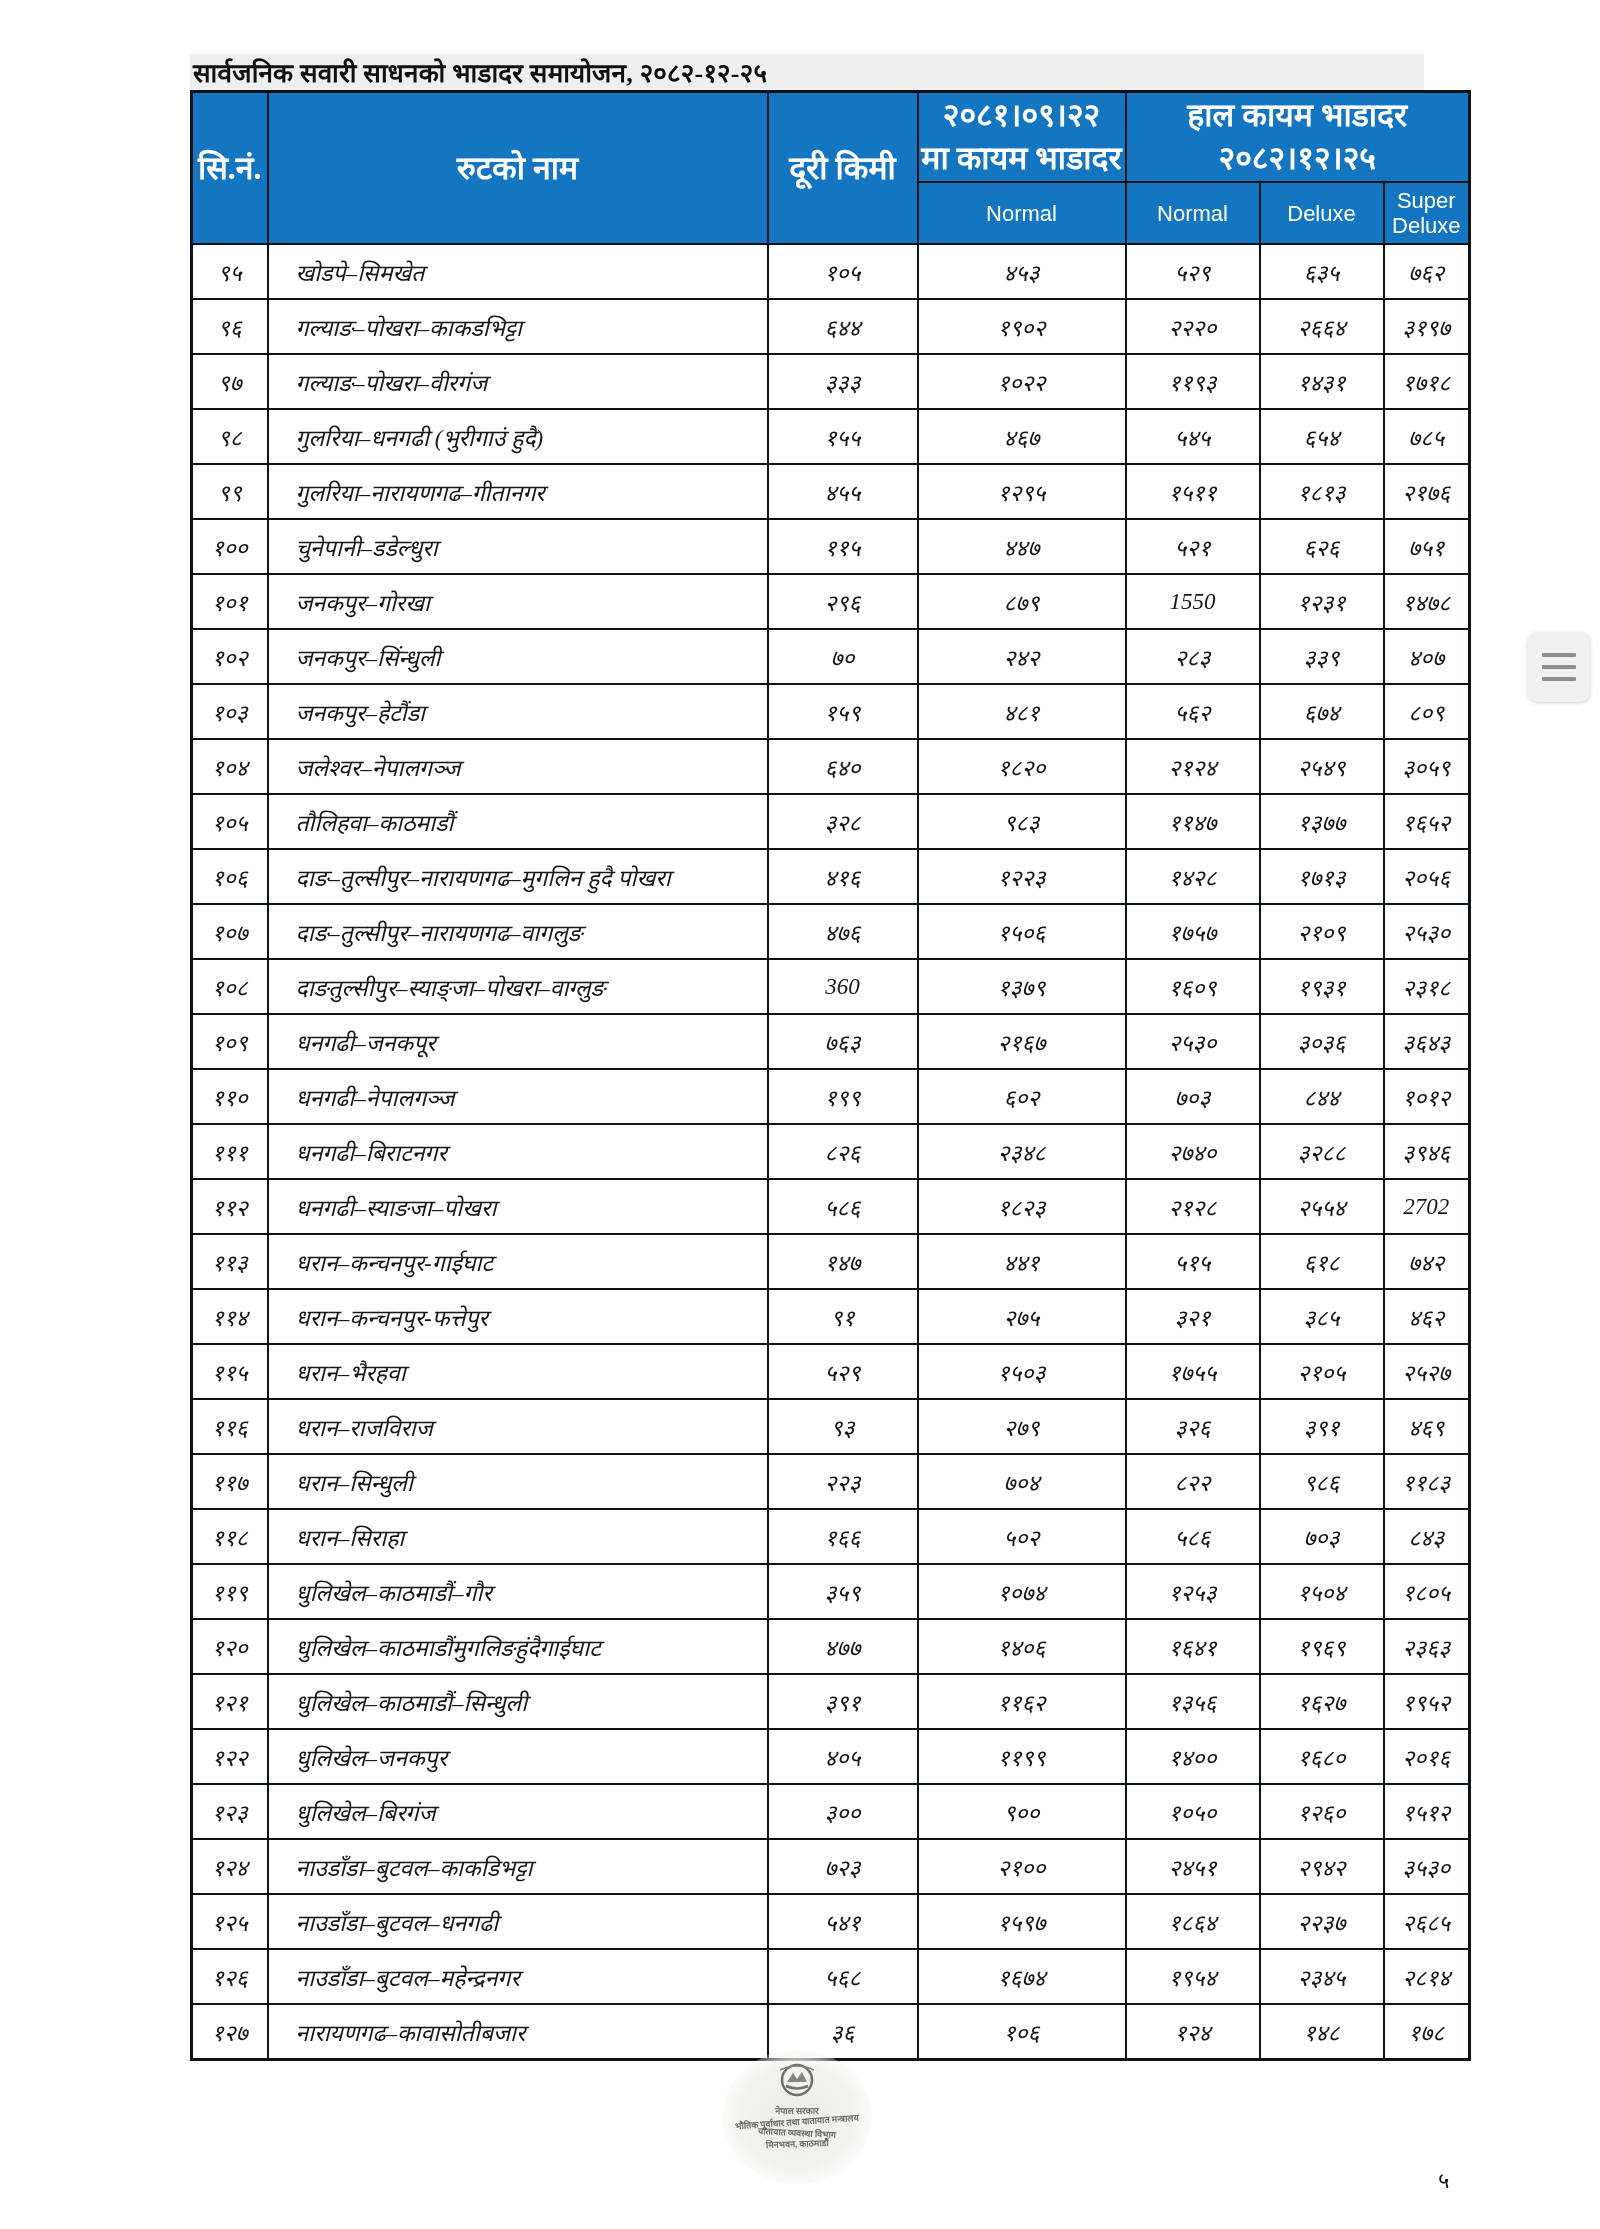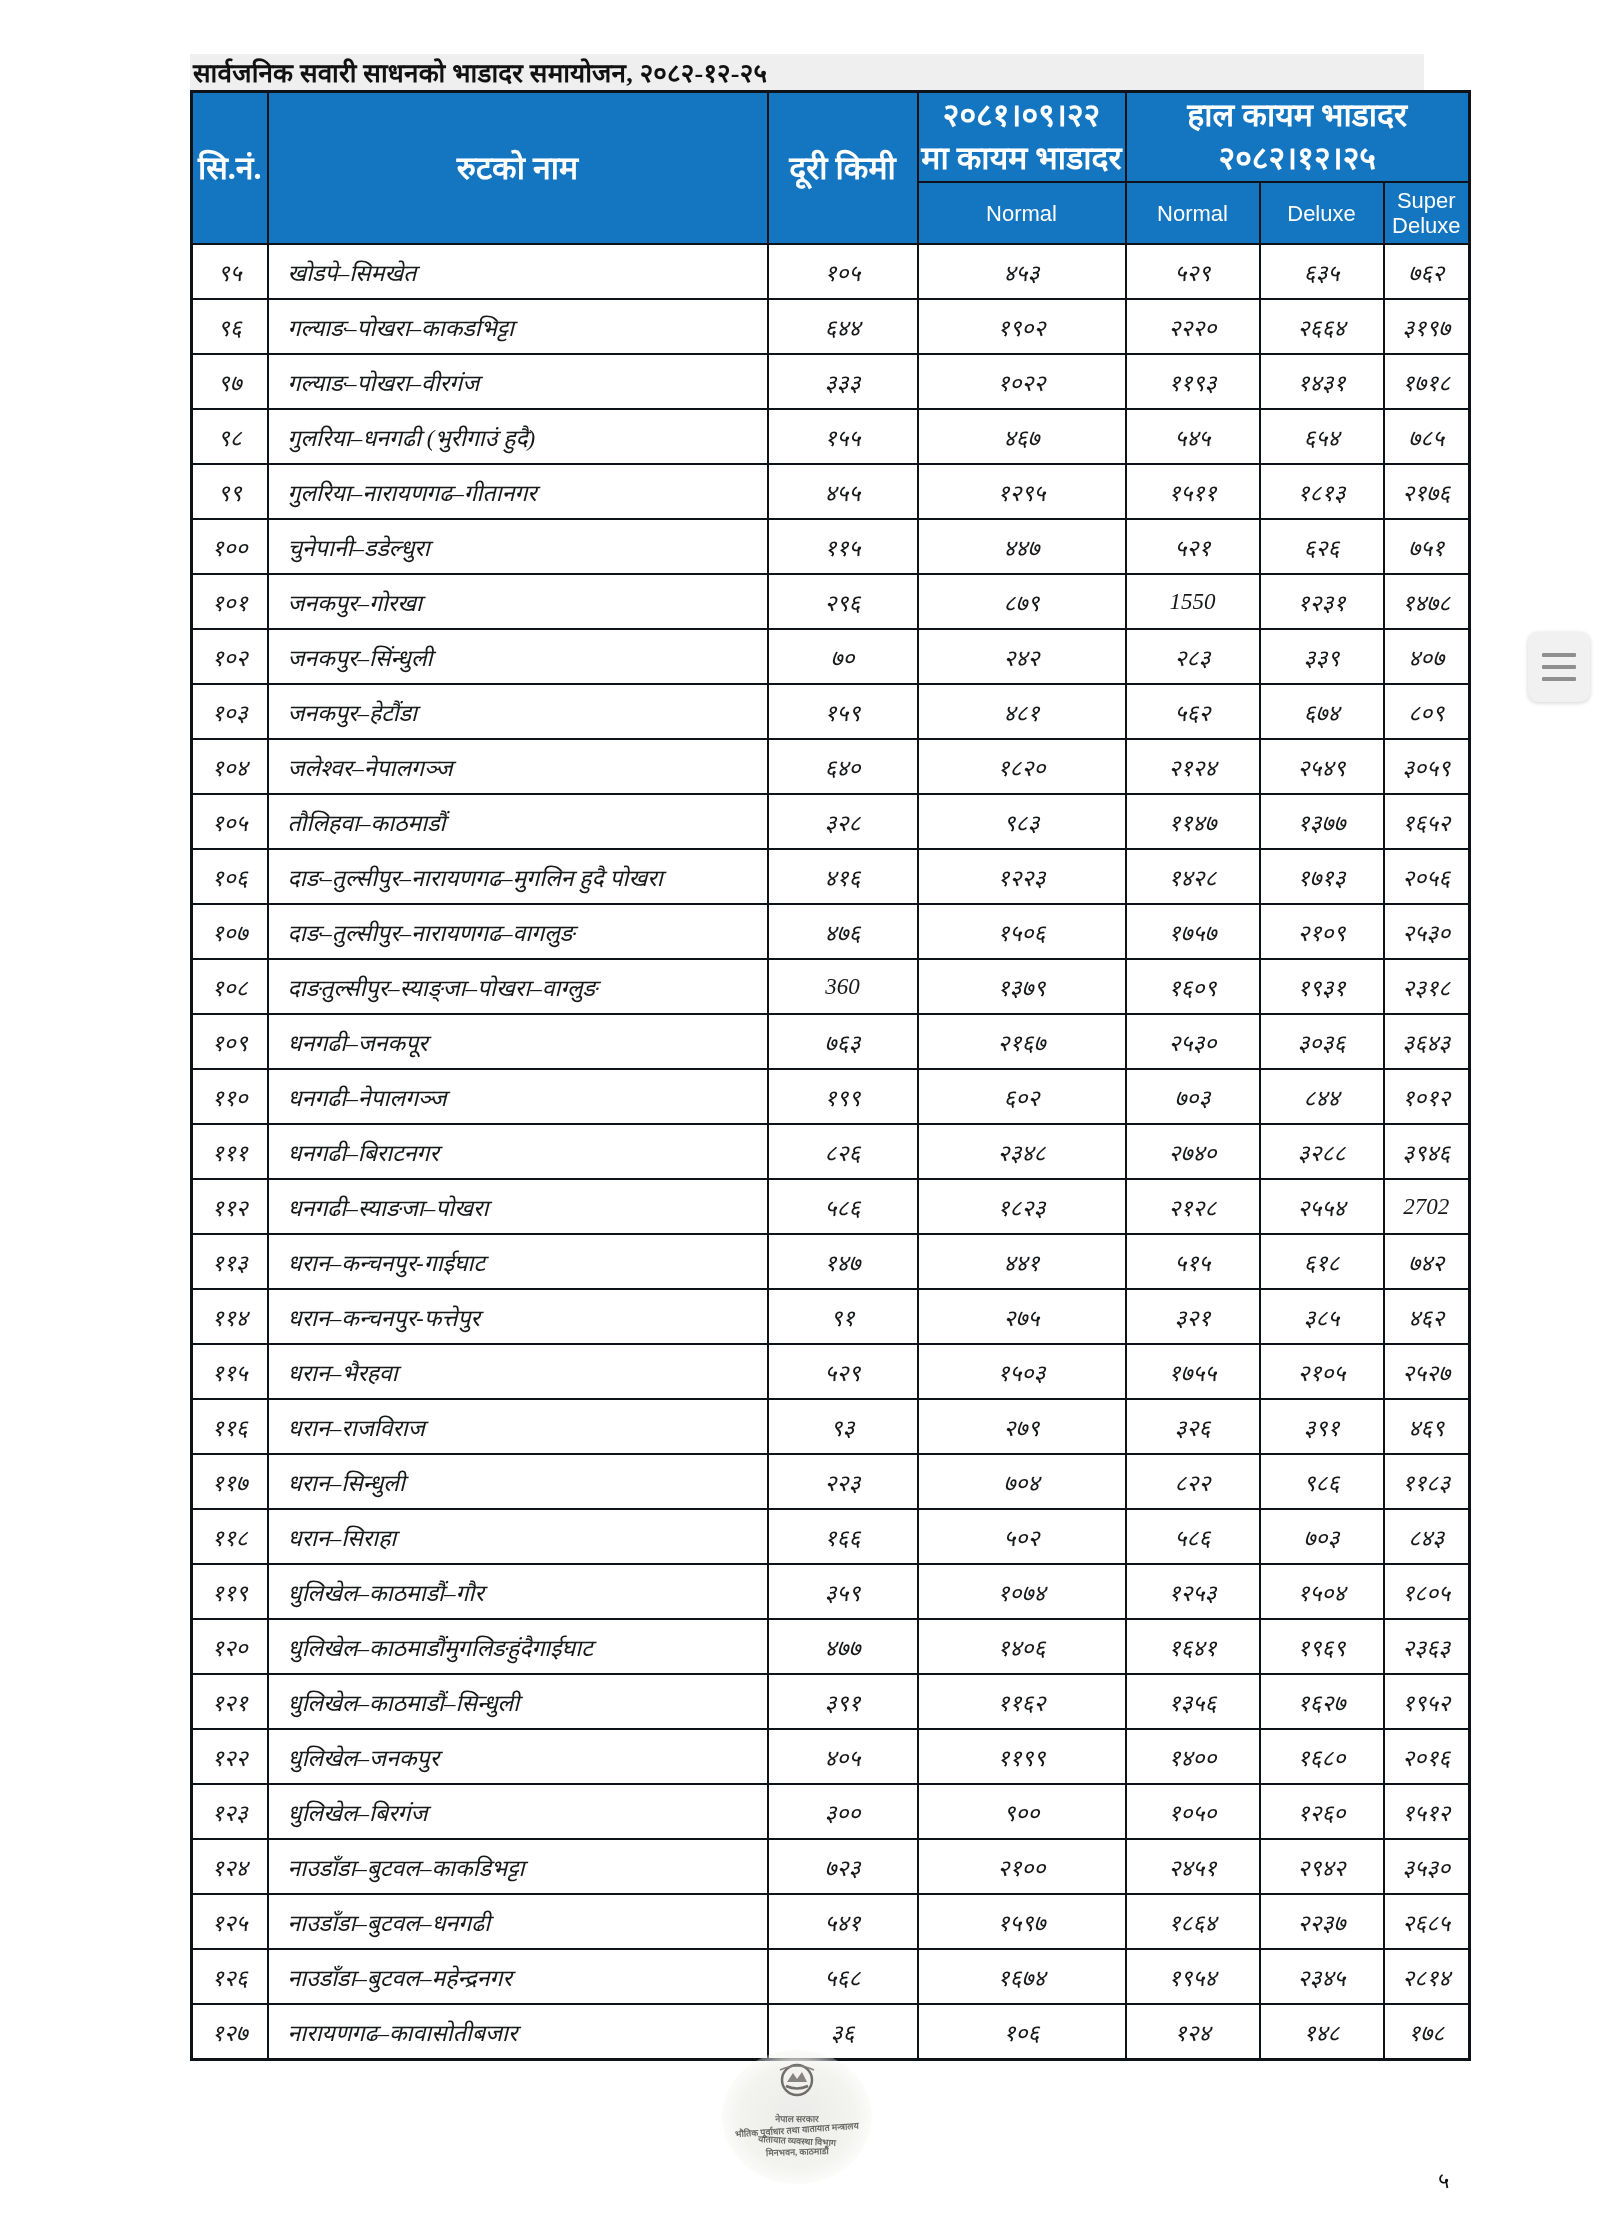--- a/index.html
+++ b/index.html
@@ -31,21 +31,21 @@
     font-family:"Liberation Sans","DejaVu Sans",sans-serif;
     font-weight:400;font-size:22px;line-height:1.15;
   }
   tr.hrow1{height:80px;}
   tr.hrow2{height:62px;}
   tbody tr{height:55px;font-style:italic;}
   tbody td{
     font-size:23px;color:#17181a;text-align:center;vertical-align:middle;
     background:#ffffff;
   }
-  tbody td.route{text-align:left;padding-left:19px;}
+  tbody td.route{text-align:left;padding-left:27px;}
   .two-line span{display:block;}
   .page-number{
     position:absolute;left:1438px;top:2164px;font-size:22px;color:#111;
   }
   
   .menu-btn{
     position:absolute;left:1528px;top:632px;width:62px;height:70px;
     background:#f1f1f1;border-radius:10px;
     box-shadow:0 1px 4px rgba(0,0,0,0.18);
     display:flex;flex-direction:column;justify-content:center;align-items:center;
@@ -58,21 +58,21 @@
     border-radius:50%;
     background:radial-gradient(ellipse at center,#ebebe8 0%,#f3f3f0 55%,rgba(255,255,255,0) 78%);
     display:flex;flex-direction:column;align-items:center;
     filter:blur(0.3px);opacity:0.95;
   }
   .seal .emblem{margin-top:10px;opacity:0.75;}
   .seal .sline{
     font-size:9px;color:#41403e;line-height:11px;white-space:nowrap;
     font-weight:bold;opacity:0.8;transform-origin:center;
   }
-  .seal .s1{margin-top:14px;}
+  .seal .s1{margin-top:6px;}
   .seal .s2{transform:rotate(-4deg);}
   .seal .s3{transform:rotate(3deg);}
   .seal .s4{transform:rotate(-2deg);}
 </style>
 </head>
 <body>
 
 <div class="doc">
   <div class="title-band">
     <h1>सार्वजनिक सवारी साधनको भाडादर समायोजन, २०८२-१२-२५</h1>

